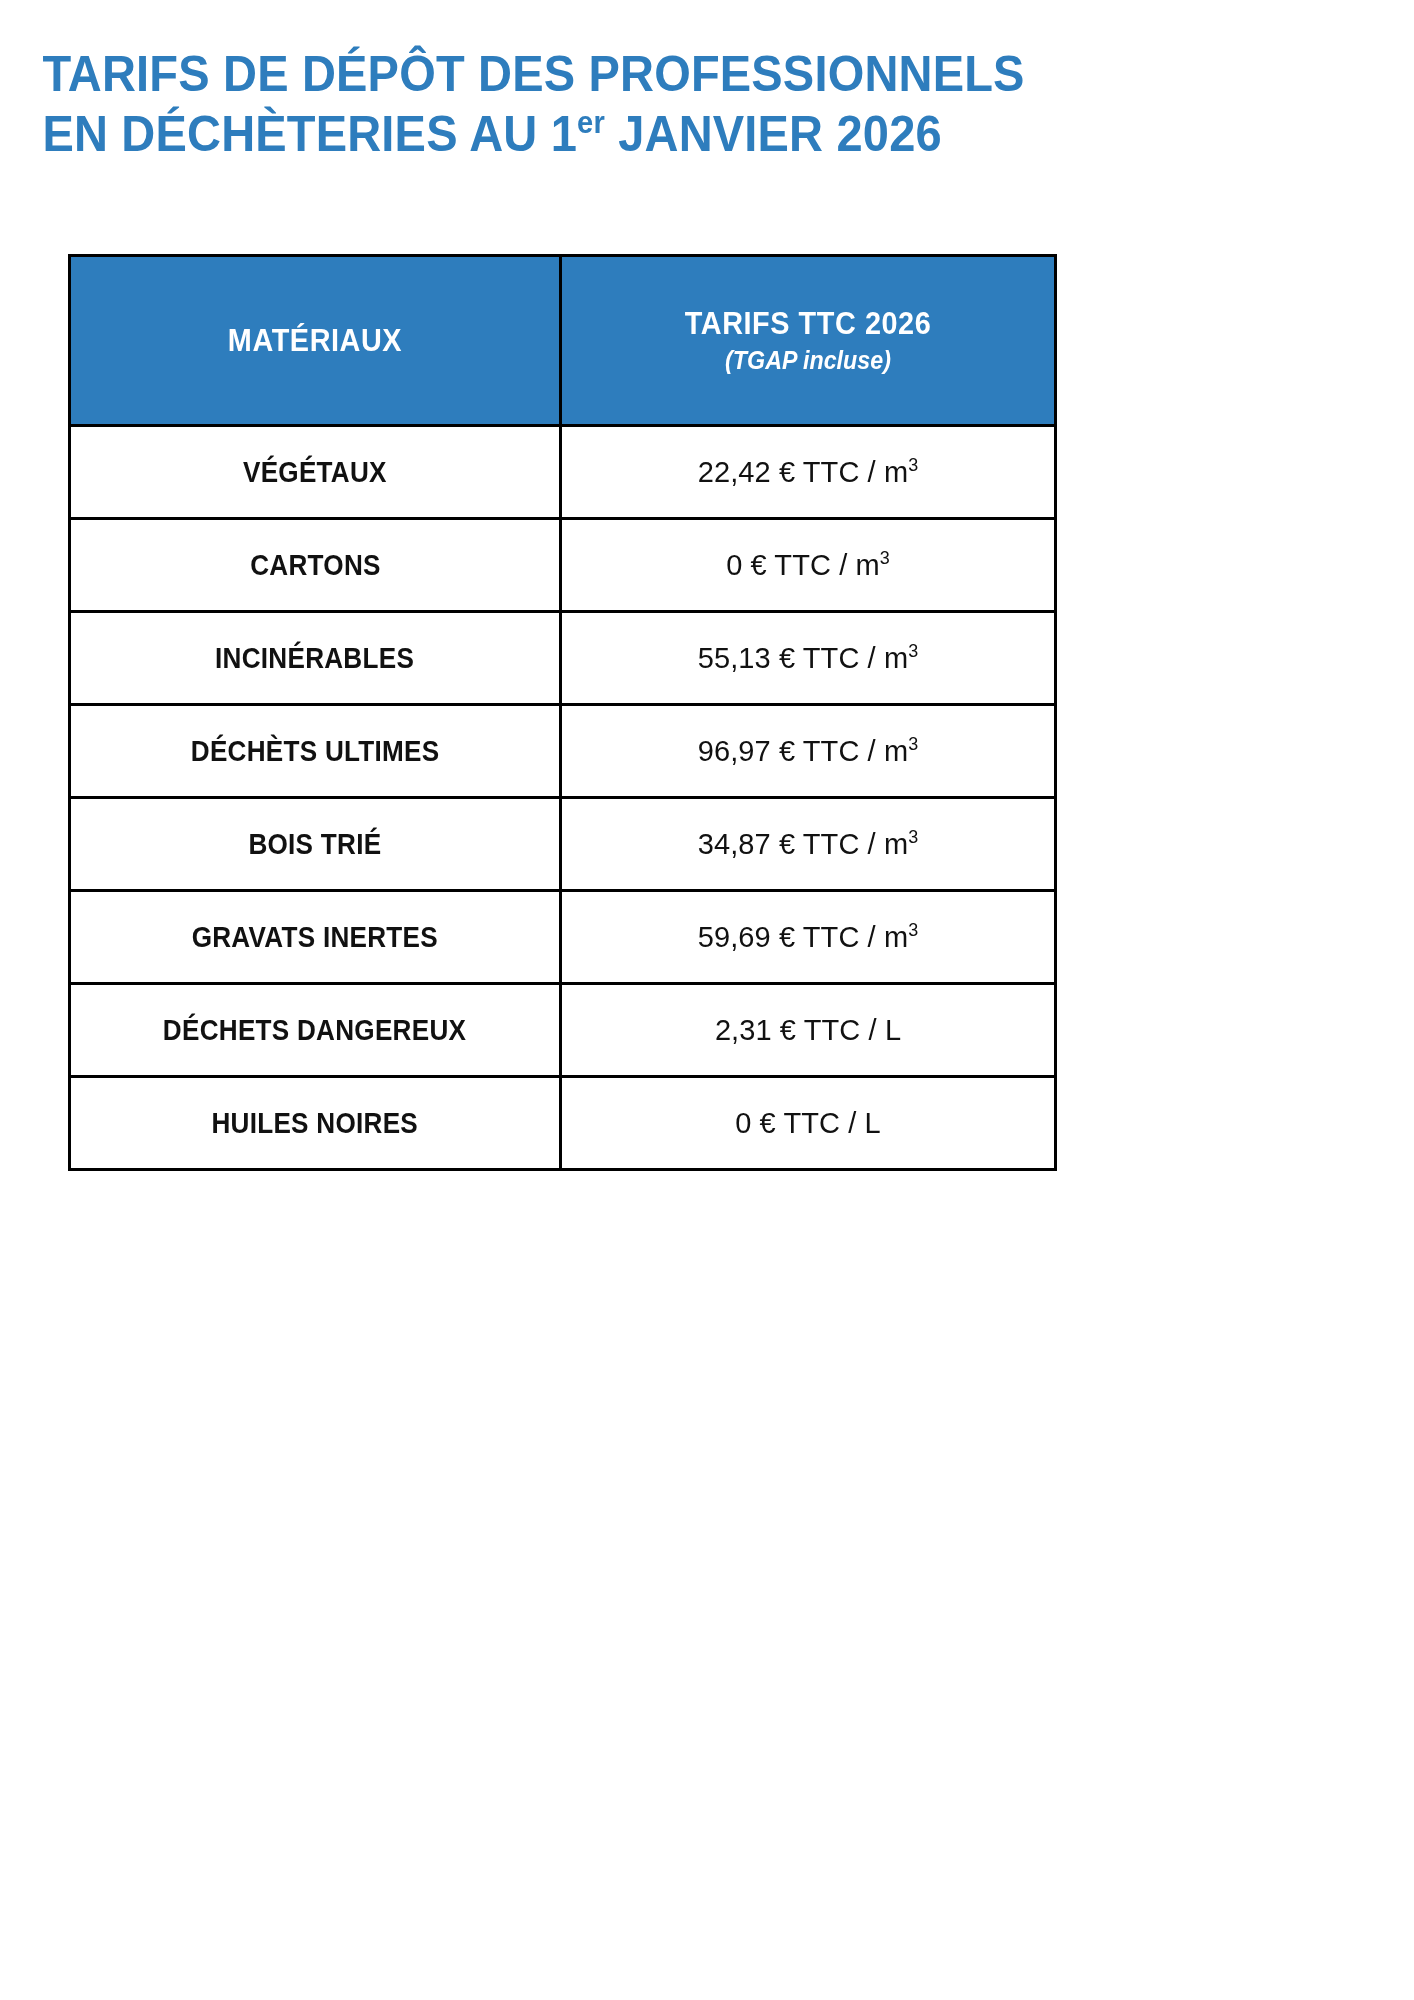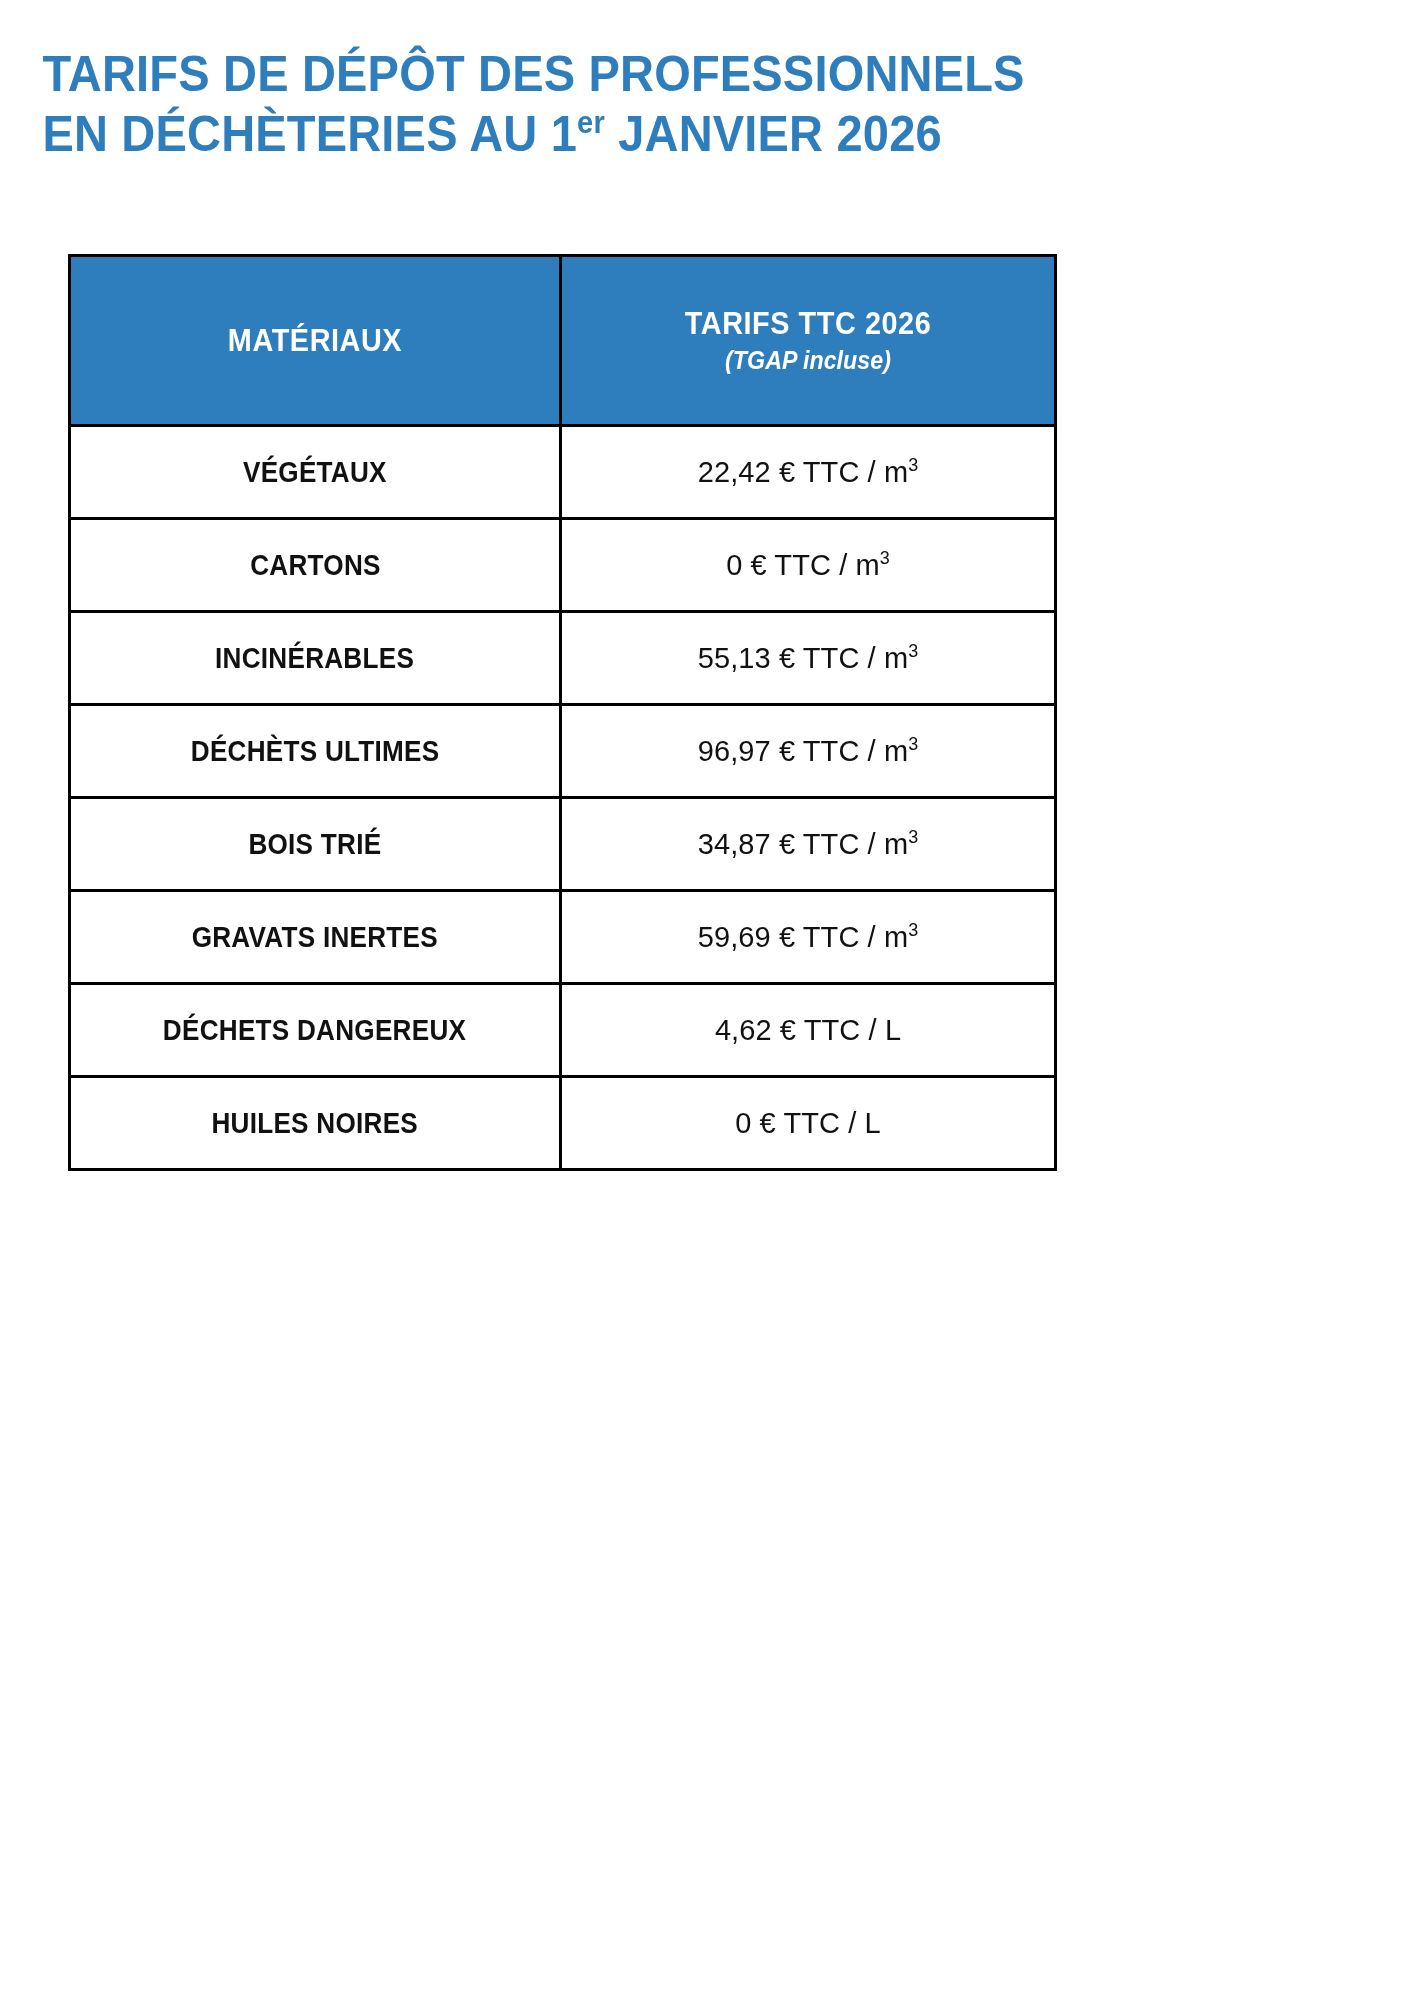--- a/index.html
+++ b/index.html
@@ -173,21 +173,21 @@
           <tr>
             <td><span class="mat-label">BOIS TRIÉ</span></td>
             <td><span class="val-label">34,87 € TTC / m<sup>3</sup></span></td>
           </tr>
           <tr>
             <td><span class="mat-label">GRAVATS INERTES</span></td>
             <td><span class="val-label">59,69 € TTC / m<sup>3</sup></span></td>
           </tr>
           <tr>
             <td><span class="mat-label">DÉCHETS DANGEREUX</span></td>
-            <td><span class="val-label">4,62 € TTC / L</span></td>
+            <td><span class="val-label">2,31 € TTC / L</span></td>
           </tr>
           <tr>
             <td><span class="mat-label">HUILES NOIRES</span></td>
             <td><span class="val-label">0 € TTC / L</span></td>
           </tr>
         </tbody>
     </table>
   </div>
 
 </div>

